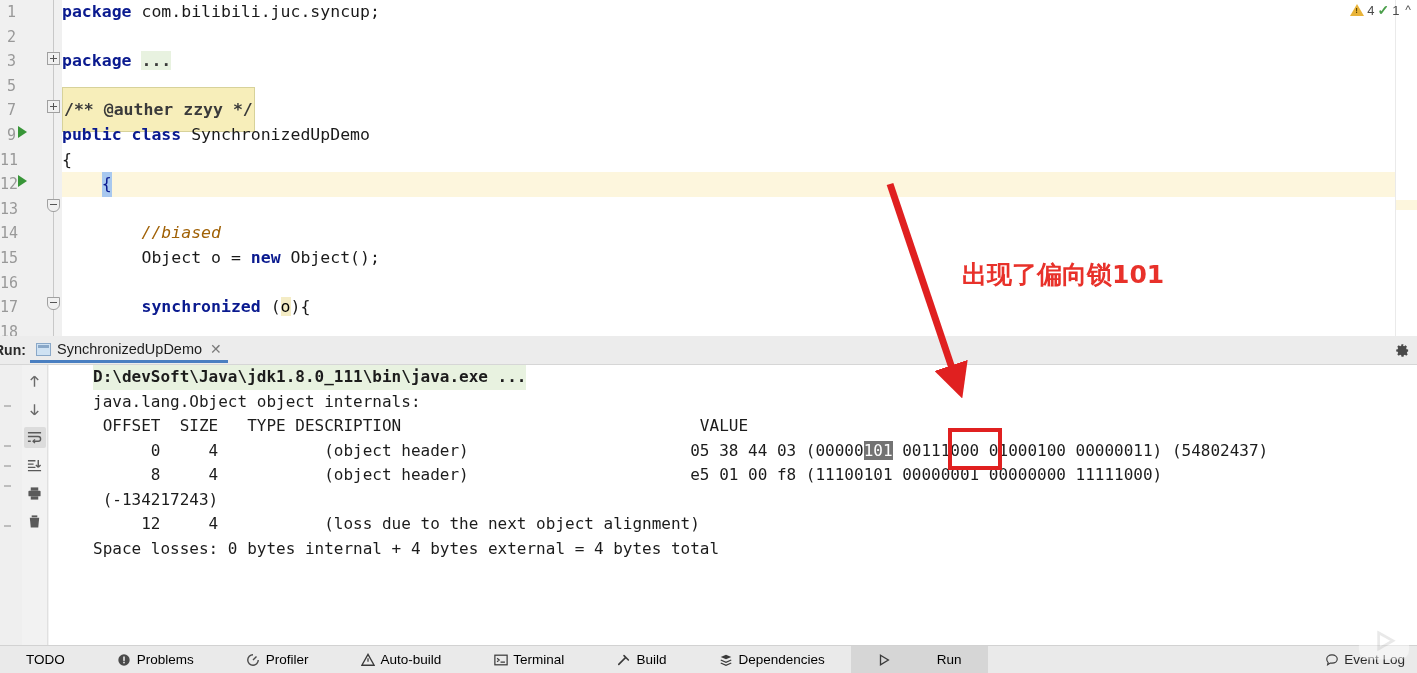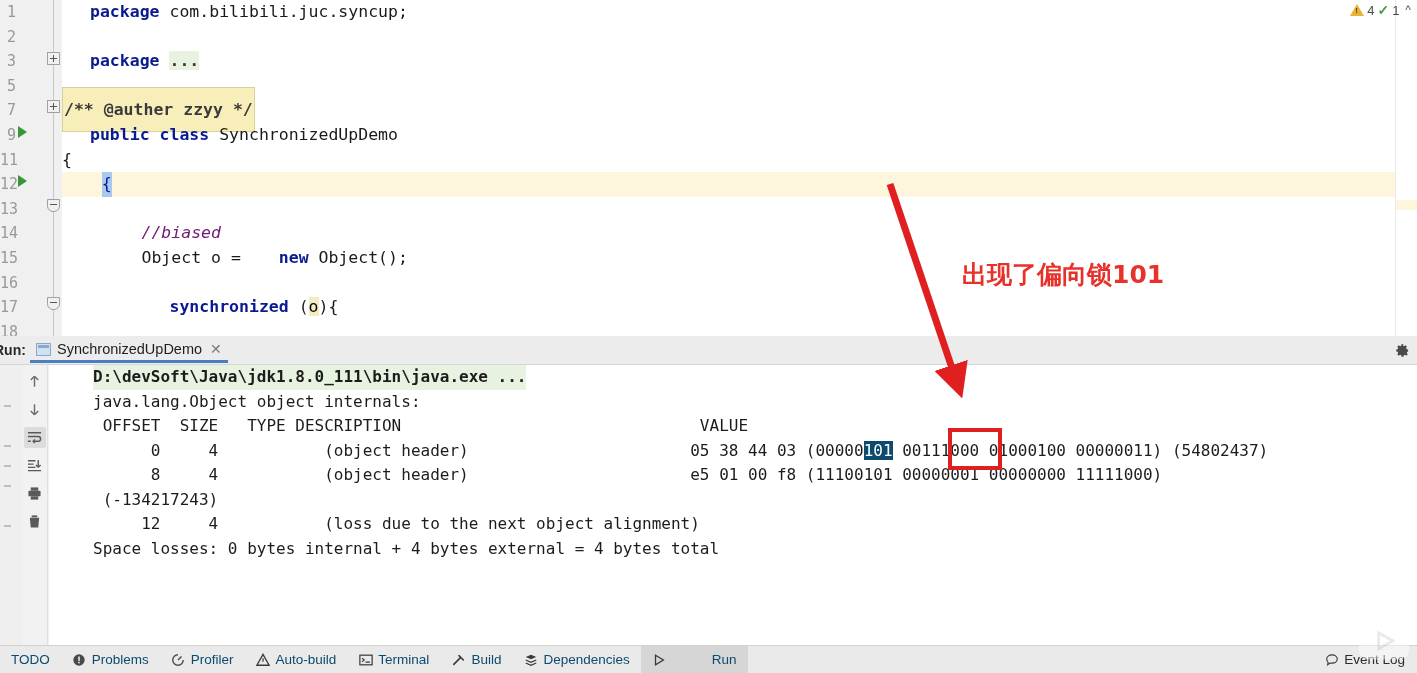--- a/index.html
+++ b/index.html
@@ -89,23 +89,23 @@
     font-family: "DejaVu Sans Mono", monospace;
     font-size: 16.5px;
   }
   .cline {
     height: 24.6px; line-height: 24.6px;
     white-space: pre;
     padding-left: 0px;
     position: relative;
   }
   .cline.hl { background: #fdf6dd; }
-  .kw { color: #0a1a8f; font-weight: bold; padding-left: 28px; }
+  .kw { color: #0a1a8f; font-weight: bold; }
   .plain { color: #1a1a1a; }
-  .cmt { color: #701a75; font-style: italic; }
+  .cmt { color: #a16207; font-style: italic; }
   .jdoc { color: #3a3a3a; font-weight: bold; background: #f7eeba; border: 1px solid #d7d29a; padding: 12px 1px; }
   .ellip { color: #3a3a3a; font-weight: bold; background: #e8f2e0; }
   .varhl { background: #f4ecc5; }
   .caret { display:inline-block; background:#a8c8ef; color:#0a1a8f; }
 
   .editor-scrollrail {
     position: absolute; right: 0; top: 0;
     width: 22px; height: 336px;
     background: #ffffff;
     border-left: 1px solid #eaeaea;
@@ -206,36 +206,36 @@
     right: 0; height: 280px;
     background: #ffffff;
     font-family: "DejaVu Sans Mono", monospace;
     font-size: 16px;
     color: #1c1c1c;
     overflow: hidden;
     padding-left: 44px;
   }
   .conline { height: 24.5px; line-height: 24.5px; white-space: pre; position: relative; }
   .cmdline { background: #e8f2e0; font-weight: bold; display: inline-block; }
-  .sel101 { background: #0c4a6e; color: #ffffff; }
+  .sel101 { background: #737373; color: #ffffff; }
 
   
   #statusbar {
     position: absolute; left: 0; top: 645px;
     width: 1417px; height: 28px;
     background: #eaeaea;
     border-top: 1px solid #d2d2d2;
     display: flex; align-items: center;
   }
   .sb-item {
     display: flex; align-items: center; gap: 5px;
     height: 28px;
-    padding: 0 11px;
+    padding: 0 26px;
     font-size: 13.5px;
-    color: #0c4a6e;
+    color: #000000;
   }
   .sb-item.selected { background: #d6d6d6; gap: 45px; }
   .sb-ico { display: inline-flex; width: 15px; height: 15px; align-items: center; justify-content: center; }
   .sb-right {
     margin-left: auto; display: flex; align-items: center; gap: 5px;
     padding-right: 12px; font-size: 13.5px; color: #2b2b2b;
   }
 
   
   #overlay {

